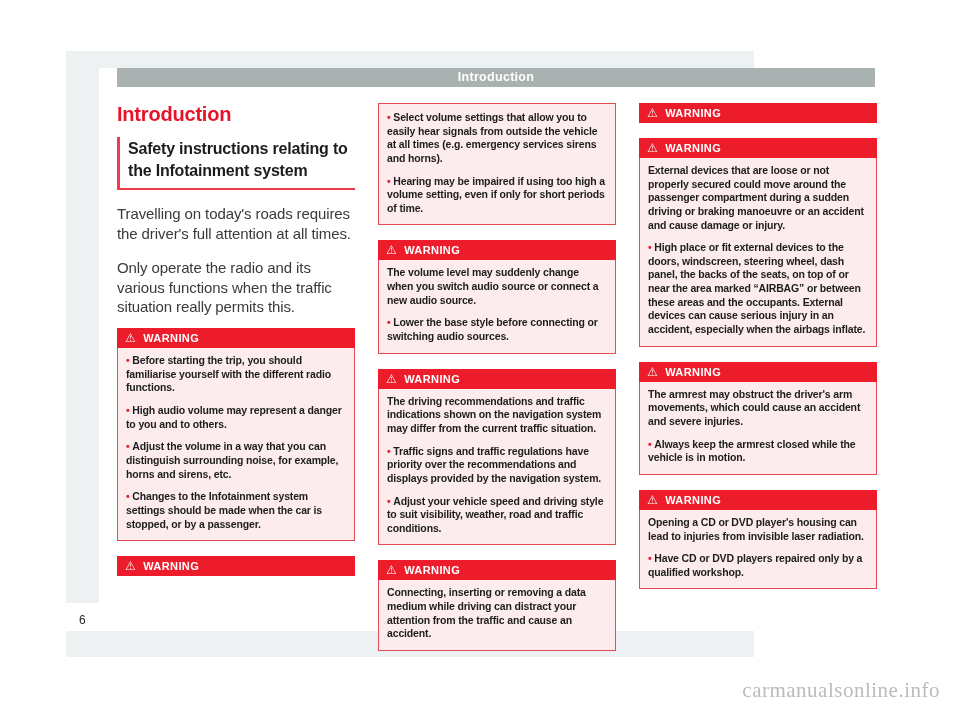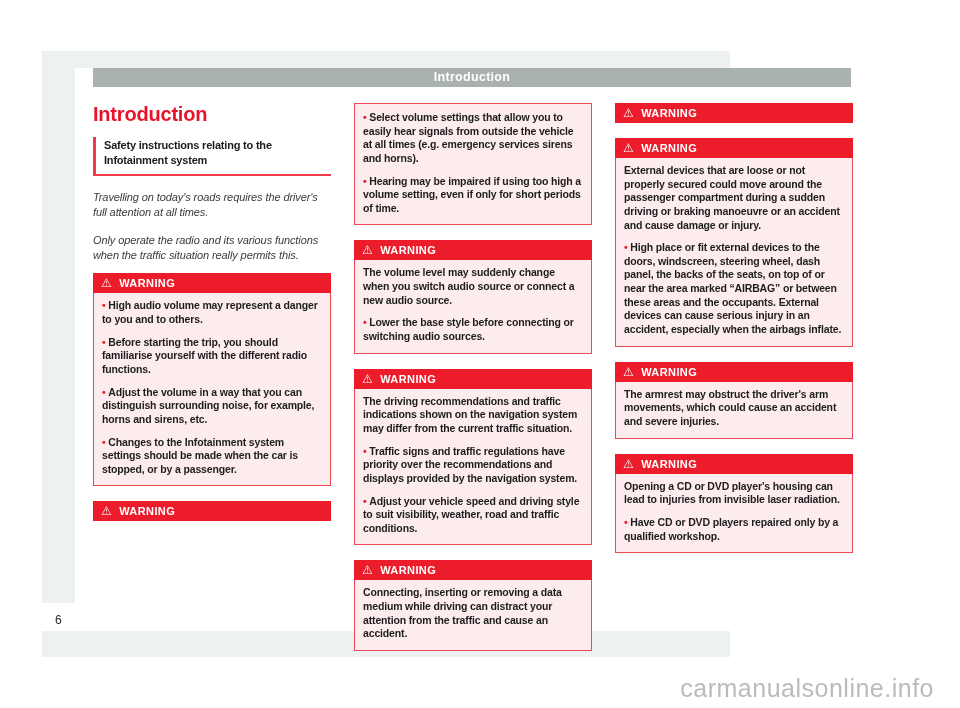--- a/index.html
+++ b/index.html
@@ -6,21 +6,21 @@
   html, body { margin: 0; padding: 0; }
   body {
     width: 960px; height: 708px;
     background: #ffffff;
     font-family: "Liberation Sans", sans-serif;
     position: relative;
     overflow: hidden;
     color: #222;
   }
   .sheet {
-    position: absolute; left: 42px; top: 51px;
+    position: absolute; left: 66px; top: 51px;
     width: 688px; height: 606px;
     background: #eef1f2;
   }
   .page {
     position: absolute; left: 33px; top: 17px;
     width: 794px; height: 563px;
     background: #ffffff;
   }
   .bar {
     margin: 0 18px; height: 19px;
@@ -35,30 +35,29 @@
   }
   .col { flex: 0 0 238px; width: 238px; }
 
   .chapter-title {
     color: #e8132b; font-size: 20px; font-weight: bold;
     margin: 3px 0 11px 0; letter-spacing: -0.2px;
   }
   .section-title {
     border-left: 3px solid #ef3b49;
     border-bottom: 2px solid #ef3b49;
-    font-weight: bold; font-size: 11px; line-height: 1.38;
+    font-weight: bold; font-size: 16px; line-height: 1.38;
     letter-spacing: -0.2px;
     padding: 1px 0 6px 8px; margin: 0 0 11px 0;
     color: #1c1c1c;
   }
   .body-p {
-    font-size: 11px; line-height: 1.32; color: #3a3a3a;
+    font-size: 15px; line-height: 1.32; color: #3a3a3a;
     letter-spacing: -0.1px;
     margin: 14px 0 11px 0;
-    font-style: italic;
   }
   .warnbox {
     border: 1px solid #e84a56;
     background: #fdecee;
     margin: 3px 0 15px 0;
   }
   .whead {
     background: #ed1c2b;
     color: #ffffff;
     display: flex; align-items: center; gap: 7px;
@@ -81,22 +80,22 @@
   }
   .corner-patch {
     position: absolute; left: 0; top: 552px;
     width: 33px; height: 28px; background: #ffffff;
   }
   .pagenum {
     position: absolute; left: 13px; top: 562px;
     font-size: 12px; color: #2a2a2a;
   }
   .watermark {
-    position: absolute; right: 26px; bottom: 5px;
-    font-size: 25px; color: #b9bbbd; letter-spacing: 0.5px;
+    position: absolute; right: 20px; bottom: 5px;
+    font-size: 21px; color: #b9bbbd; letter-spacing: 0.5px; font-family: Liberation Serif, serif;
   }
 </style>
 </head>
 <body>
 
 <div class="sheet">
   <div class="page">
 
     <div class="bar">
       <span>Introduction</span>
@@ -109,22 +108,22 @@
         <div class="section-title">Safety instructions relating to the Infotainment system</div>
         <p class="body-p">Travelling on today's roads requires the driver's full attention at all times.</p>
         <p class="body-p">Only operate the radio and its various functions when the traffic situation really permits this.</p>
 
         <div class="warnbox">
           <div class="whead">
             <span class="wicon">⚠</span>
             <span>WARNING</span>
           </div>
           <div class="wbody">
+            <p class="bullet">Before starting the trip, you should familiarise yourself with the different radio functions.</p>
             <p class="bullet">High audio volume may represent a danger to you and to others.</p>
-            <p class="bullet">Before starting the trip, you should familiarise yourself with the different radio functions.</p>
             <p class="bullet">Adjust the volume in a way that you can distinguish surrounding noise, for example, horns and sirens, etc.</p>
             <p class="bullet">Changes to the Infotainment system settings should be made when the car is stopped, or by a passenger.</p>
           </div>
         </div>
 
         <div class="warnbox">
           <div class="whead">
             <span class="wicon">⚠</span>
             <span>WARNING</span>
           </div>
@@ -192,20 +191,21 @@
           </div>
         </div>
 
         <div class="warnbox">
           <div class="whead">
             <span class="wicon">⚠</span>
             <span>WARNING</span>
           </div>
           <div class="wbody">
             <p>The armrest may obstruct the driver's arm movements, which could cause an accident and severe injuries.</p>
+            <p class="bullet">Always keep the armrest closed while the vehicle is in motion.</p>
           </div>
         </div>
 
         <div class="warnbox">
           <div class="whead">
             <span class="wicon">⚠</span>
             <span>WARNING</span>
           </div>
           <div class="wbody">
             <p>Opening a CD or DVD player's housing can lead to injuries from invisible laser radiation.</p>

